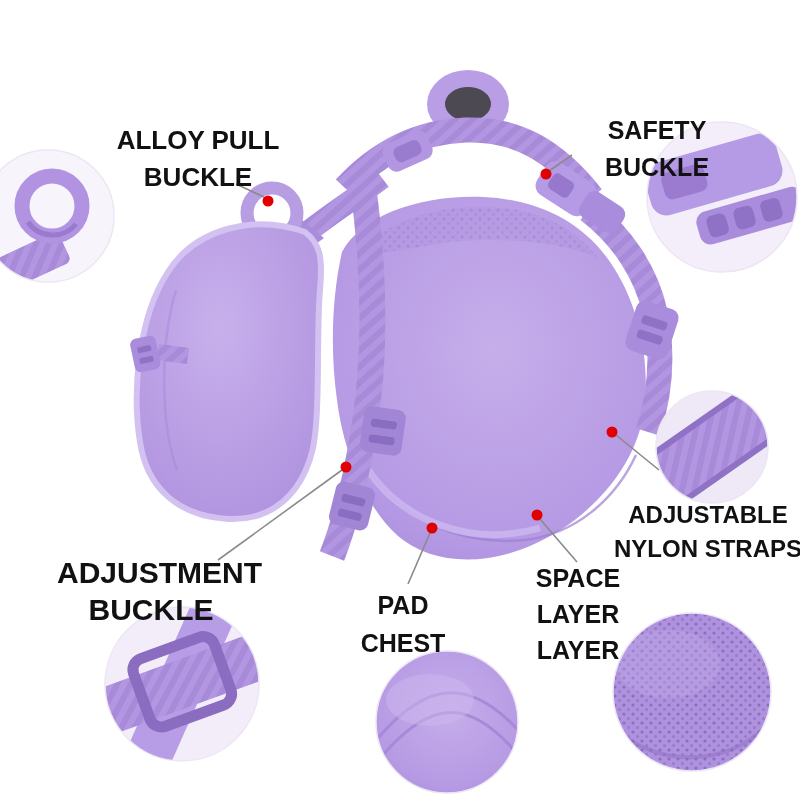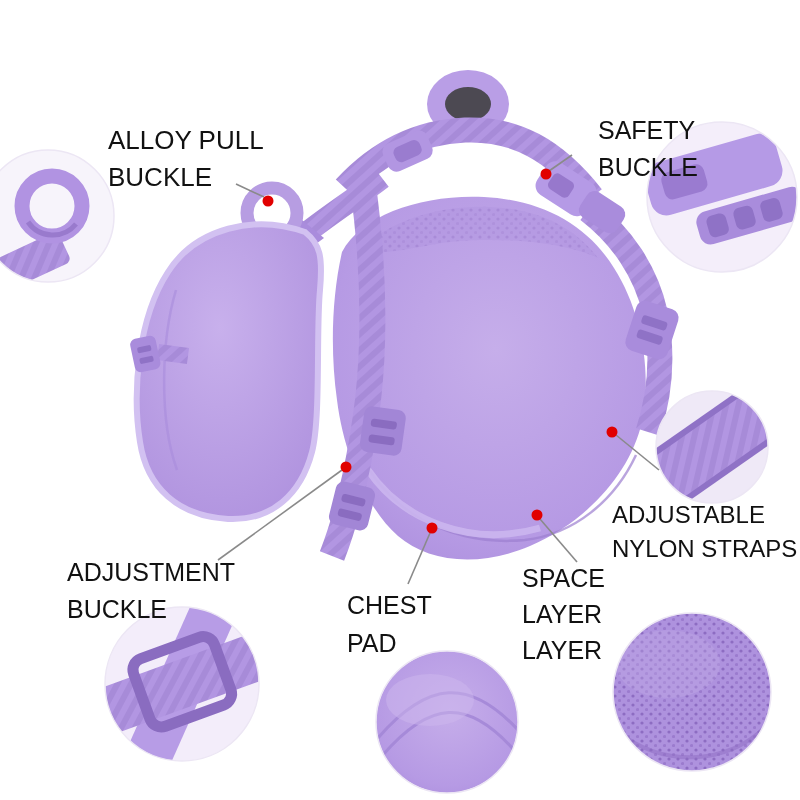--- a/index.html
+++ b/index.html
@@ -15,29 +15,30 @@
     overflow: hidden;
     font-family: "Liberation Sans", sans-serif;
   }
   .stage svg.bg {
     position: absolute;
     inset: 0;
   }
   .callout-label {
     position: absolute;
     color: #111111;
-    font-weight: 400;
+    font-weight: 700;
+    text-align: center;
     -webkit-user-select: none;
     user-select: none;
   }
   .callout-label div { white-space: nowrap; }
   .lbl-alloy        { left: 108px; top: 122px; width: 180px; font-size: 26px; line-height: 37px; }
   .lbl-safety       { left: 550px; top: 112px; width: 118px; font-size: 25px; line-height: 37px; margin-left: 48px; }
   .lbl-nylon        { left: 612px; top: 498px; width: 192px; font-size: 24px; line-height: 34px; }
-  .lbl-adjustment   { left:  67px; top: 554px; width: 188px; font-size: 25px; line-height: 37px; }
+  .lbl-adjustment   { left:  57px; top: 554px; width: 188px; font-size: 30px; line-height: 37px; }
   .lbl-chestpad     { left: 347px; top: 586px; width: 112px; font-size: 25px; line-height: 38px; }
   .lbl-mesh         { left: 522px; top: 560px; width: 112px; font-size: 25px; line-height: 36px; }
 </style>
 </head>
 <body>
 
 <div class="stage">
 
   <svg class="bg" width="800" height="800" viewBox="0 0 800 800">
     <defs>
@@ -243,22 +244,22 @@
     <div>ADJUSTABLE</div>
     <div>NYLON STRAPS</div>
   </div>
 
   <div class="callout-label lbl-adjustment">
     <div>ADJUSTMENT</div>
     <div>BUCKLE</div>
   </div>
 
   <div class="callout-label lbl-chestpad">
+    <div>PAD</div>
     <div>CHEST</div>
-    <div>PAD</div>
   </div>
 
   <div class="callout-label lbl-mesh">
     <div>SPACE</div>
     <div>LAYER</div>
     <div>LAYER</div>
   </div>
 
 </div>
 

